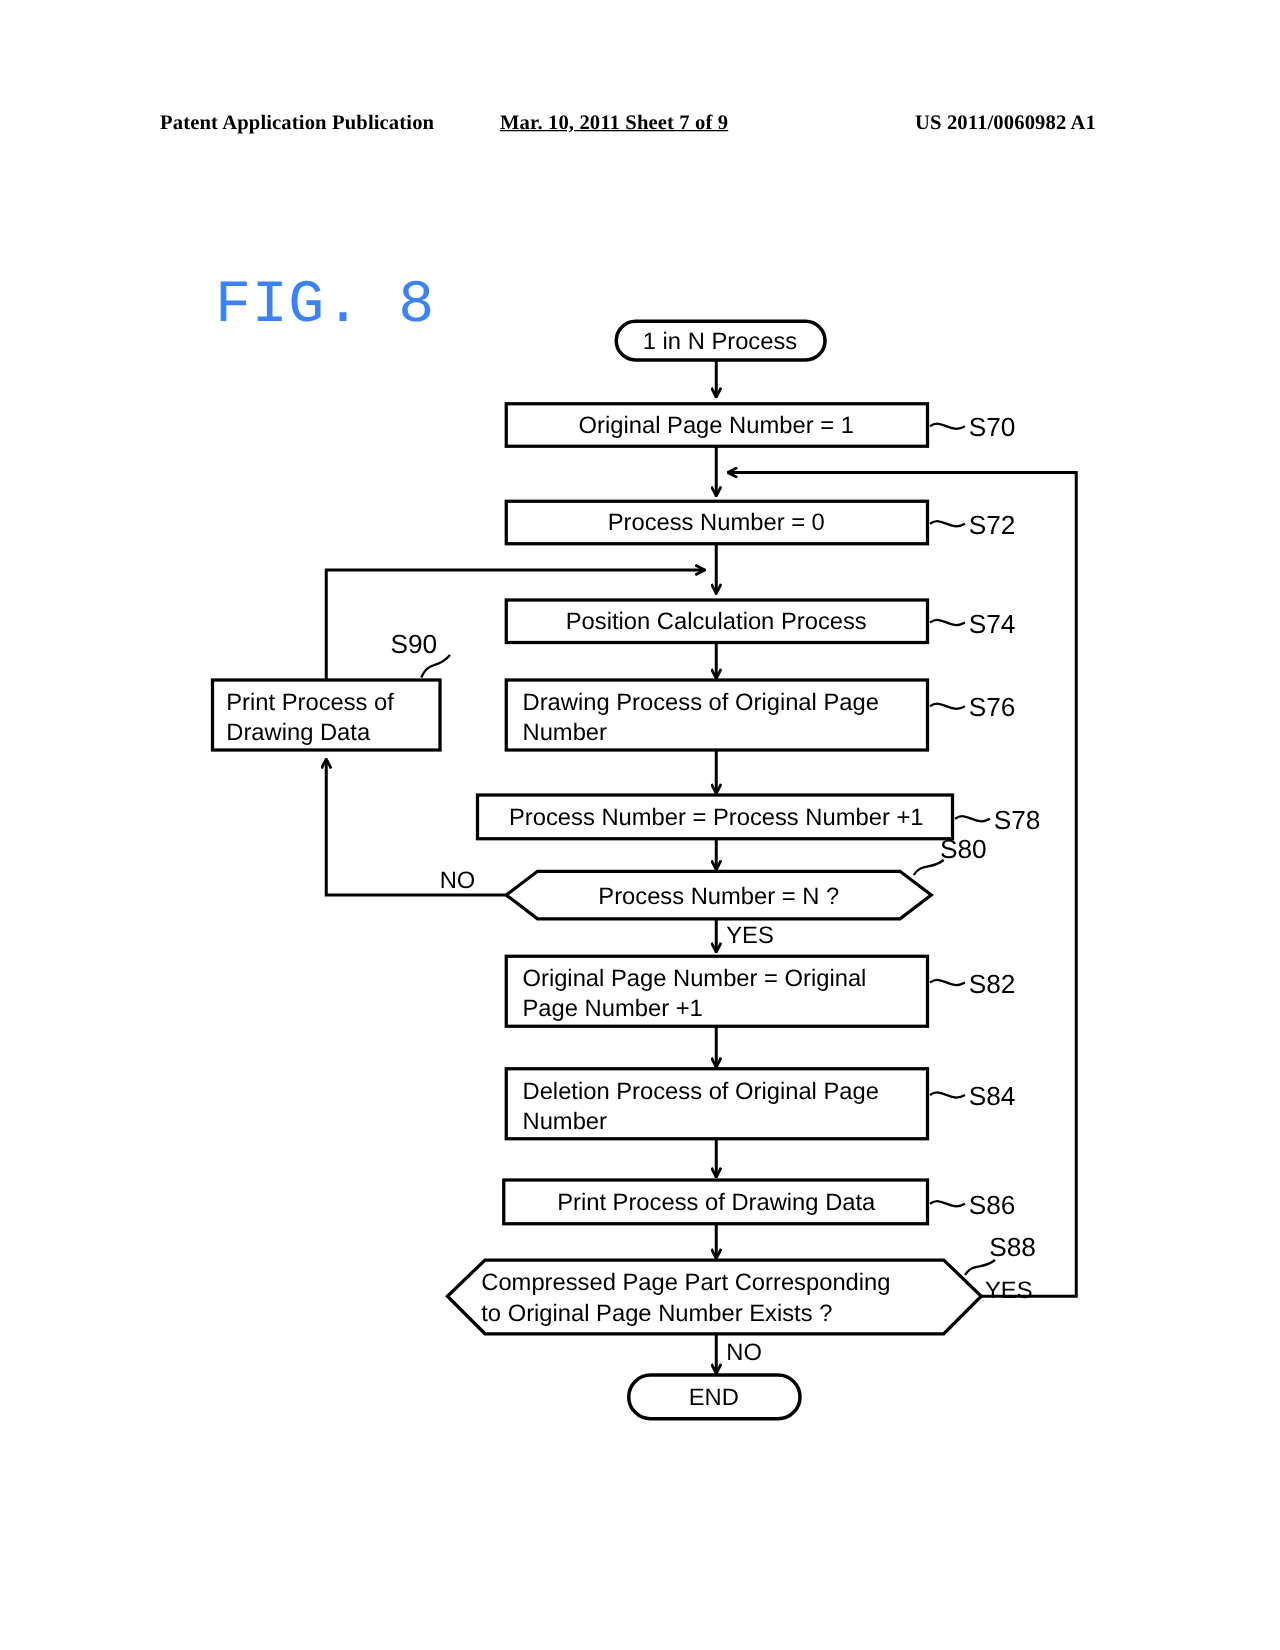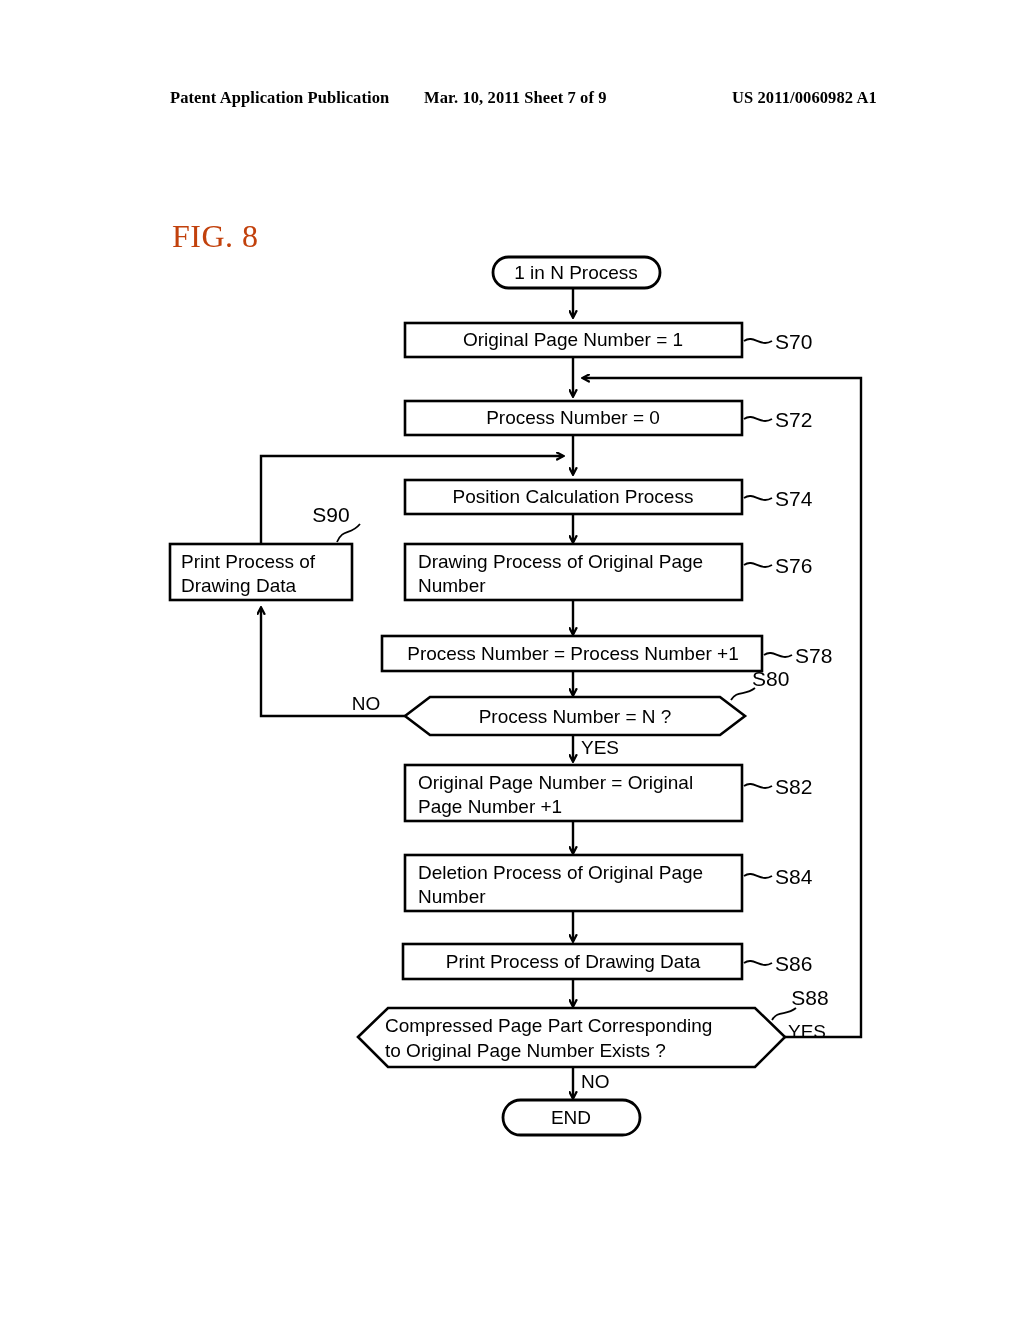--- a/index.html
+++ b/index.html
@@ -24,33 +24,33 @@
   .hdr {
     position: absolute;
     top: 88px;
     font-family: "Liberation Serif", serif;
     font-weight: bold;
     font-size: 16.5px;
     letter-spacing: 0.1px;
     white-space: nowrap;
     color: #000;
   }
-  #hdr-pub   { left: 128px; margin-left: 42px; }
-  #hdr-date  { left: 424px; }
+  #hdr-pub   { left: 128px; }
+  #hdr-date  { left: 400px; text-decoration: underline; }
   #hdr-pat   { left: 732px; }
 
   #fig-title {
     position: absolute;
     left: 172px;
     top: 218px;
-    font-family: Liberation Serif, serif;
-    font-size: 32px;
+    font-family: Liberation Mono, monospace;
+    font-size: 48px;
     font-weight: normal;
     letter-spacing: 0.5px;
-    color: #c2410c;
+    color: #3b82f6;
   }
   svg#flow {
     position: absolute;
     left: 0;
     top: 0;
     width: 1024px;
     height: 1320px;
   }
   svg#flow text {
     font-family: "Liberation Sans", sans-serif;

